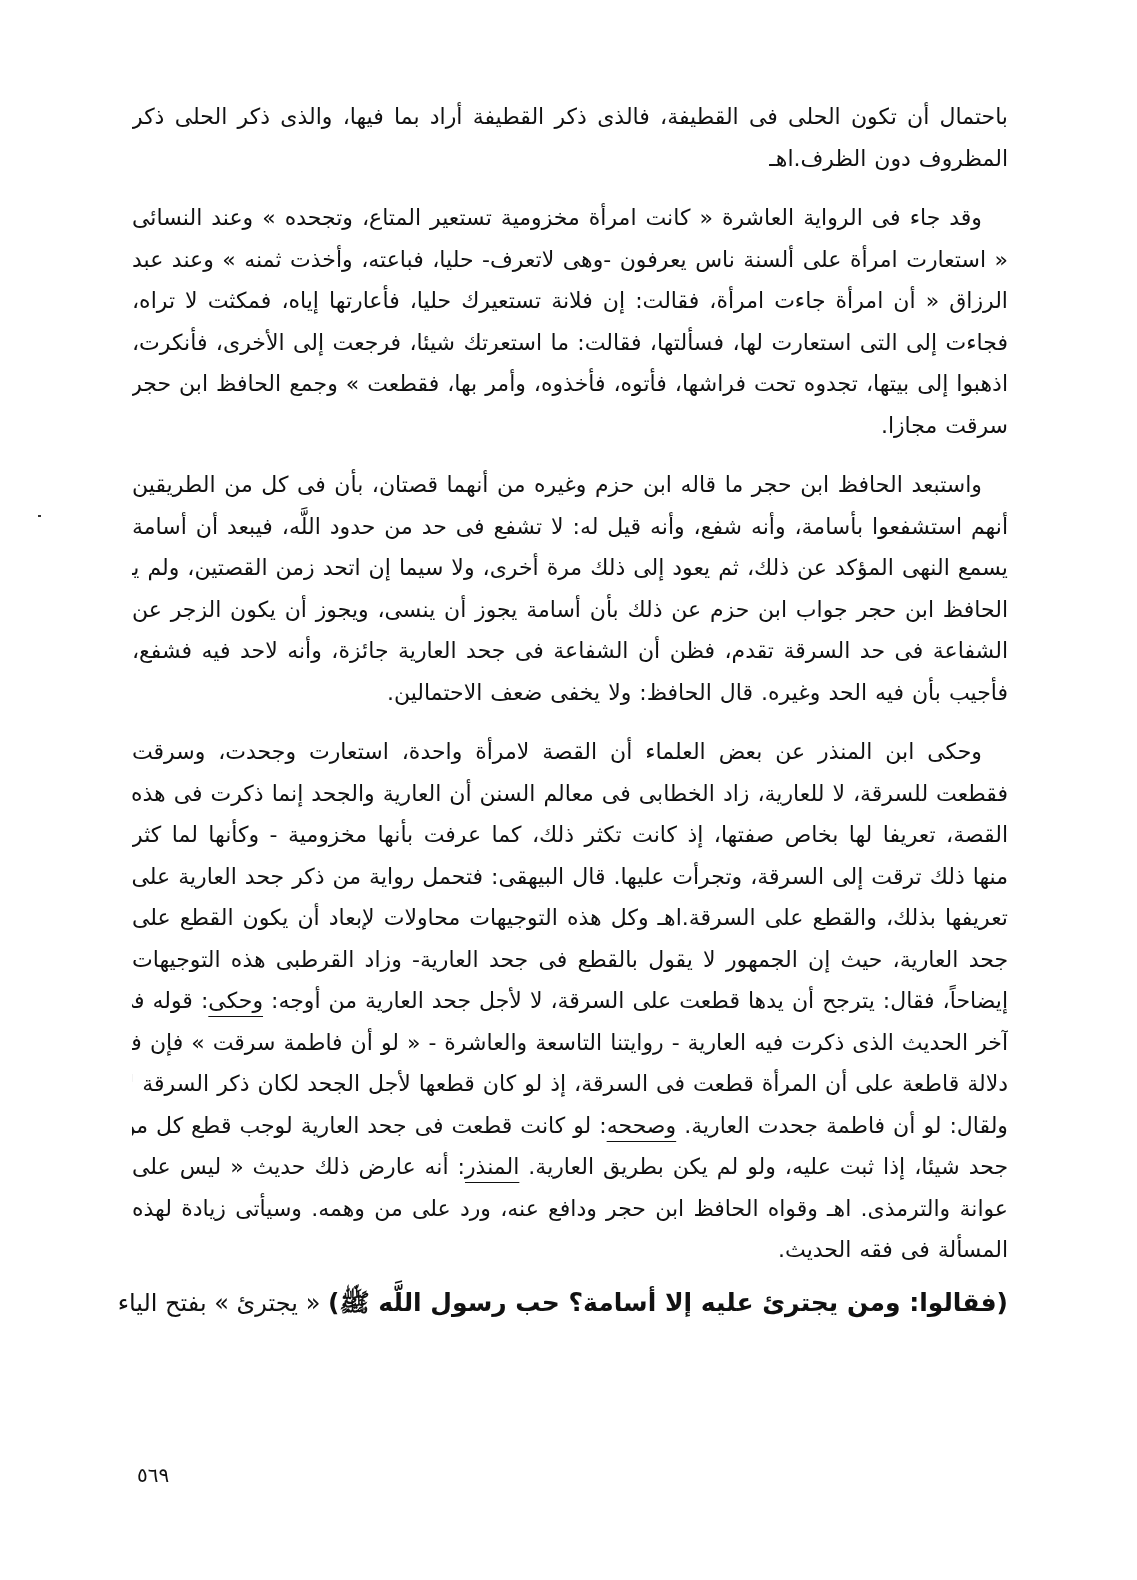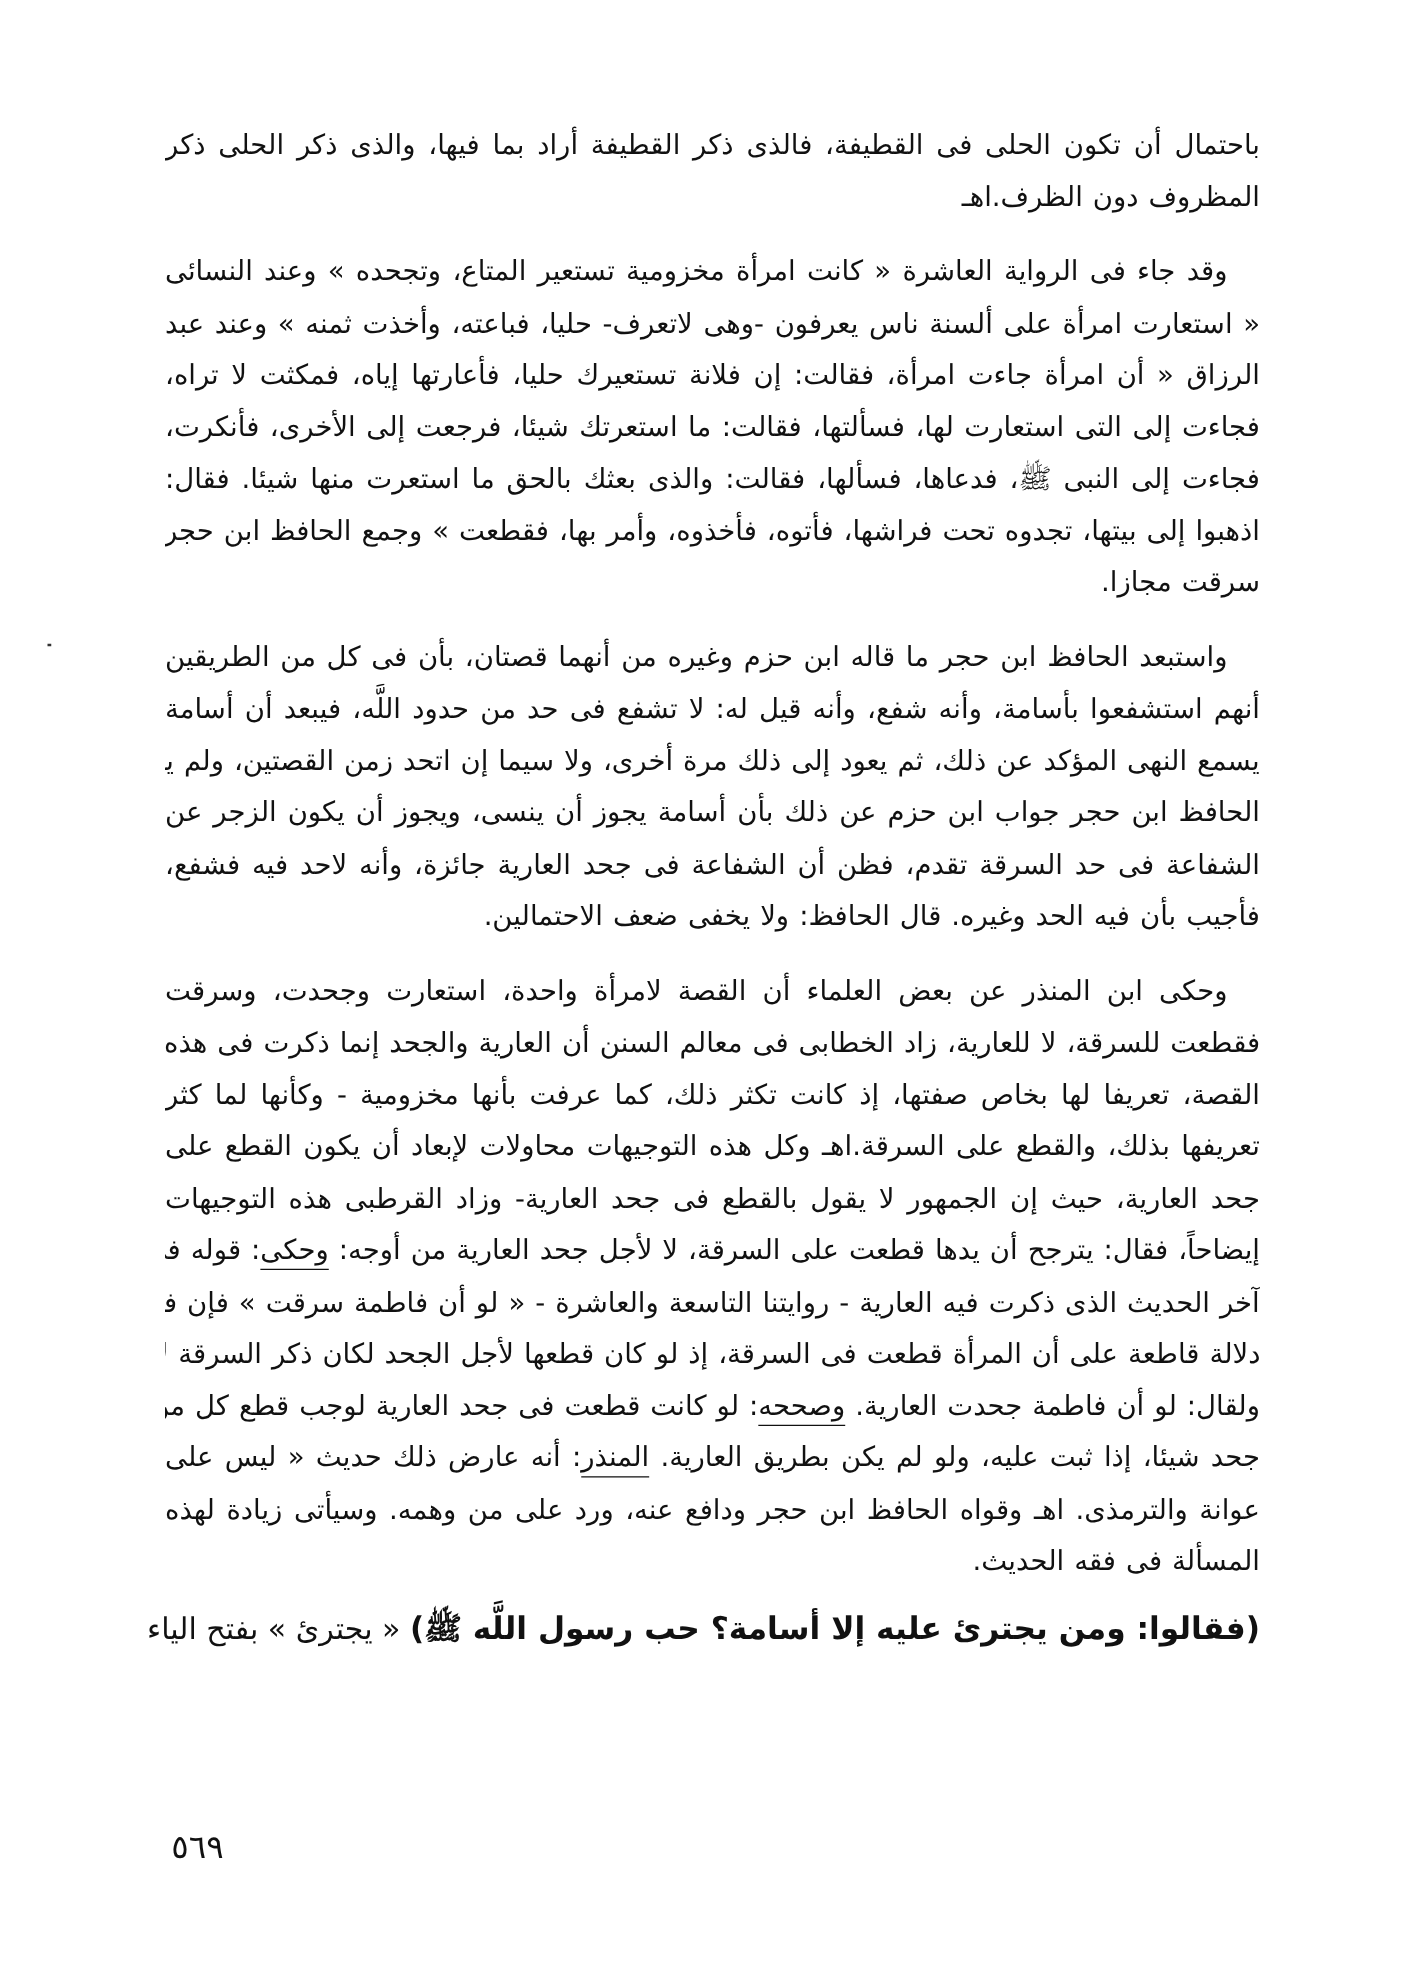--- a/index.html
+++ b/index.html
@@ -61,21 +61,21 @@
       text-align-last: justify;
     }
     .heading-line .bold {
       font-weight: bold;
       font-size: 25px;
     }
     .page-number {
       position: absolute;
       left: 137px;
       top: 1463px;
-      font-size: 26px;
+      font-size: 20px;
       direction: rtl;
       letter-spacing: 2px;
       color: #111111;
     }
     .speck {
       position: absolute;
       width: 3px;
       height: 2px;
       background: #333;
     }
@@ -87,38 +87,38 @@
   <div class="para">
       <span class="line">باحتمال أن تكون الحلى فى القطيفة، فالذى ذكر القطيفة أراد بما فيها، والذى ذكر الحلى ذكر</span>
       <span class="line last">المظروف دون الظرف.اهـ</span>
     </div>
   <div class="gap"></div>
   <div class="para indent-first">
       <span class="line">وقد جاء فى الرواية العاشرة « كانت امرأة مخزومية تستعير المتاع، وتجحده » وعند النسائى</span>
       <span class="line">« استعارت امرأة على ألسنة ناس يعرفون -وهى لاتعرف- حليا، فباعته، وأخذت ثمنه » وعند عبد</span>
       <span class="line">الرزاق « أن امرأة جاءت امرأة، فقالت: إن فلانة تستعيرك حليا، فأعارتها إياه، فمكثت لا تراه،</span>
       <span class="line">فجاءت إلى التى استعارت لها، فسألتها، فقالت: ما استعرتك شيئا، فرجعت إلى الأخرى، فأنكرت،</span>
-      <span class="line">فجاءت إلى النبى ﷺ، فدعاها، فسألها، فقالت: والذى بعثك بالحق ما استعرت منها شيئا. فقال:</span>
       <span class="line">اذهبوا إلى بيتها، تجدوه تحت فراشها، فأتوه، فأخذوه، وأمر بها، فقطعت » وجمع الحافظ ابن حجر</span>
       <span class="line last">سرقت مجازا.</span>
     </div>
   <div class="gap"></div>
   <div class="para indent-first">
       <span class="line">واستبعد الحافظ ابن حجر ما قاله ابن حزم وغيره من أنهما قصتان، بأن فى كل من الطريقين</span>
       <span class="line">أنهم استشفعوا بأسامة، وأنه شفع، وأنه قيل له: لا تشفع فى حد من حدود اللَّه، فيبعد أن أسامة</span>
       <span class="line">يسمع النهى المؤكد عن ذلك، ثم يعود إلى ذلك مرة أخرى، ولا سيما إن اتحد زمن القصتين، ولم يرتض</span>
       <span class="line">الحافظ ابن حجر جواب ابن حزم عن ذلك بأن أسامة يجوز أن ينسى، ويجوز أن يكون الزجر عن</span>
       <span class="line">الشفاعة فى حد السرقة تقدم، فظن أن الشفاعة فى جحد العارية جائزة، وأنه لاحد فيه فشفع،</span>
       <span class="line last">فأجيب بأن فيه الحد وغيره. قال الحافظ: ولا يخفى ضعف الاحتمالين.</span>
     </div>
   <div class="gap"></div>
   <div class="para indent-first">
       <span class="line">وحكى ابن المنذر عن بعض العلماء أن القصة لامرأة واحدة، استعارت وجحدت، وسرقت</span>
       <span class="line">فقطعت للسرقة، لا للعارية، زاد الخطابى فى معالم السنن أن العارية والجحد إنما ذكرت فى هذه</span>
       <span class="line">القصة، تعريفا لها بخاص صفتها، إذ كانت تكثر ذلك، كما عرفت بأنها مخزومية - وكأنها لما كثر</span>
+      <span class="line">منها ذلك ترقت إلى السرقة، وتجرأت عليها. قال البيهقى: فتحمل رواية من ذكر جحد العارية على</span>
       <span class="line">تعريفها بذلك، والقطع على السرقة.اهـ وكل هذه التوجيهات محاولات لإبعاد أن يكون القطع على</span>
       <span class="line">جحد العارية، حيث إن الجمهور لا يقول بالقطع فى جحد العارية- وزاد القرطبى هذه التوجيهات</span>
       <span class="line">إيضاحاً، فقال: يترجح أن يدها قطعت على السرقة، لا لأجل جحد العارية من أوجه: <span class="ul">وحكى</span>: قوله فى</span>
       <span class="line">آخر الحديث الذى ذكرت فيه العارية - روايتنا التاسعة والعاشرة - « لو أن فاطمة سرقت » فإن فيه</span>
       <span class="line">دلالة قاطعة على أن المرأة قطعت فى السرقة، إذ لو كان قطعها لأجل الجحد لكان ذكر السرقة لاغيا،</span>
       <span class="line">ولقال: لو أن فاطمة جحدت العارية. <span class="ul">وصححه</span>: لو كانت قطعت فى جحد العارية لوجب قطع كل من</span>
       <span class="line">جحد شيئا، إذا ثبت عليه، ولو لم يكن بطريق العارية. <span class="ul">المنذر</span>: أنه عارض ذلك حديث « ليس على</span>
       <span class="line">عوانة والترمذى. اهـ وقواه الحافظ ابن حجر ودافع عنه، ورد على من وهمه. وسيأتى زيادة لهذه</span>
       <span class="line last">المسألة فى فقه الحديث.</span>
     </div>

